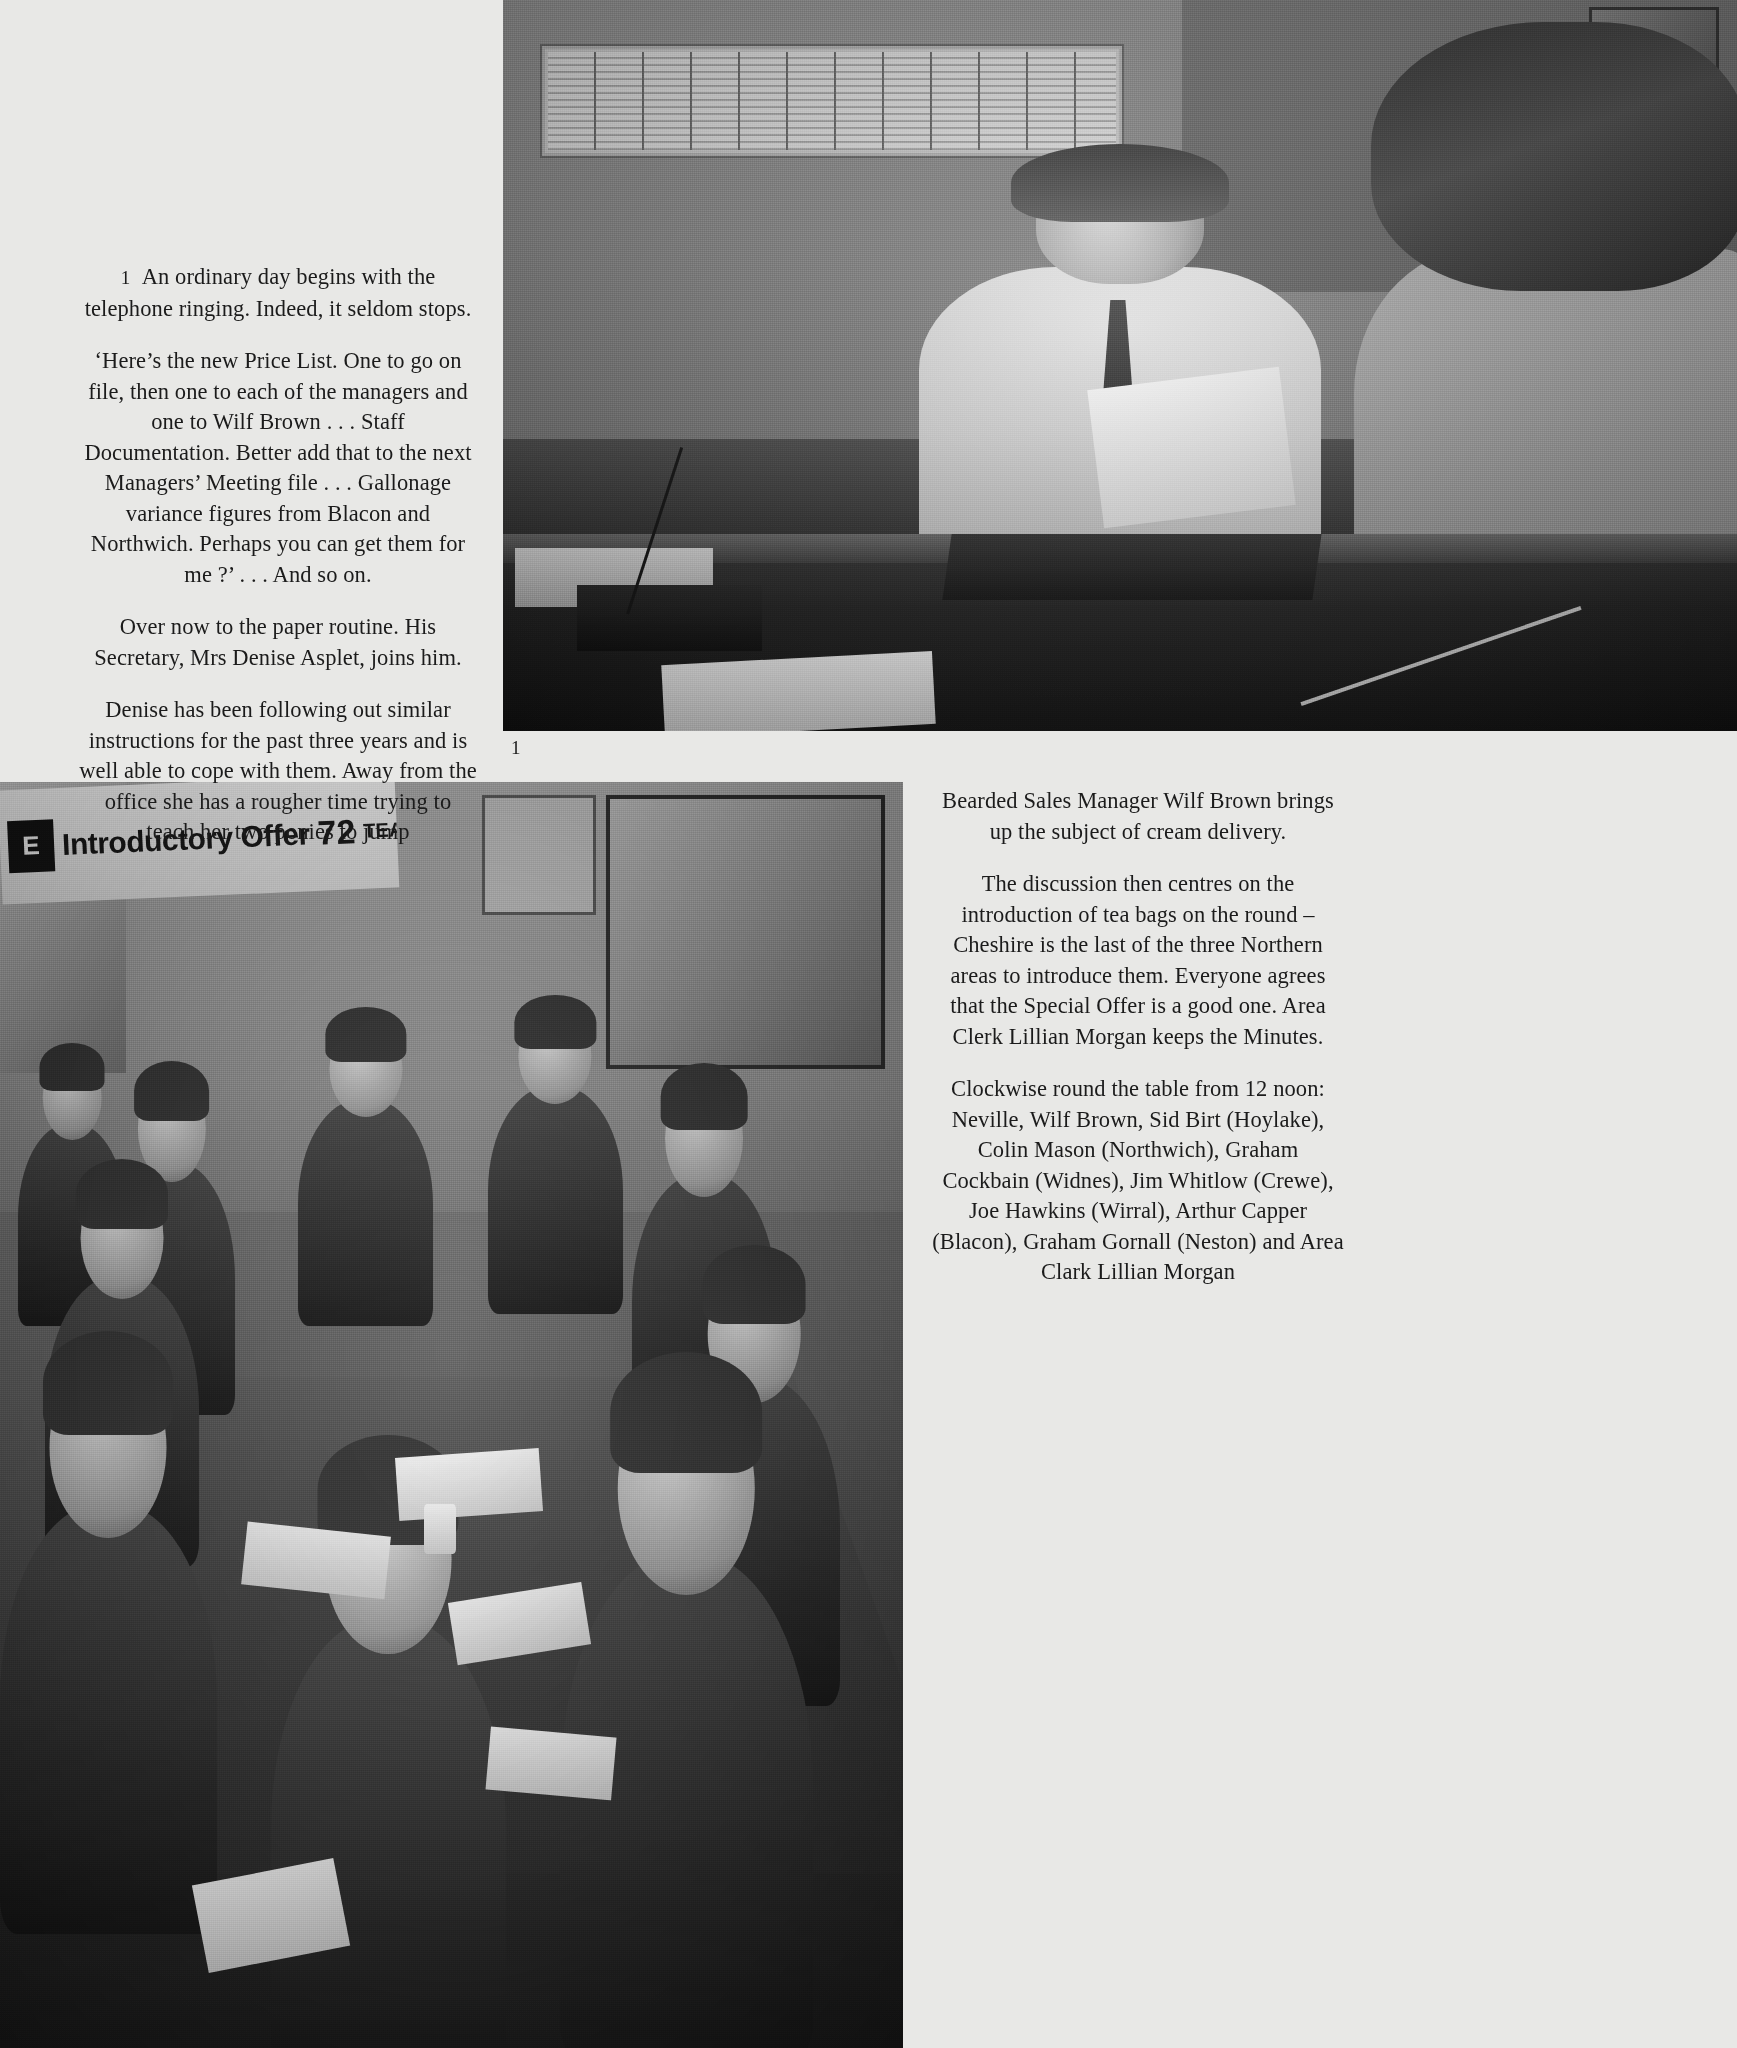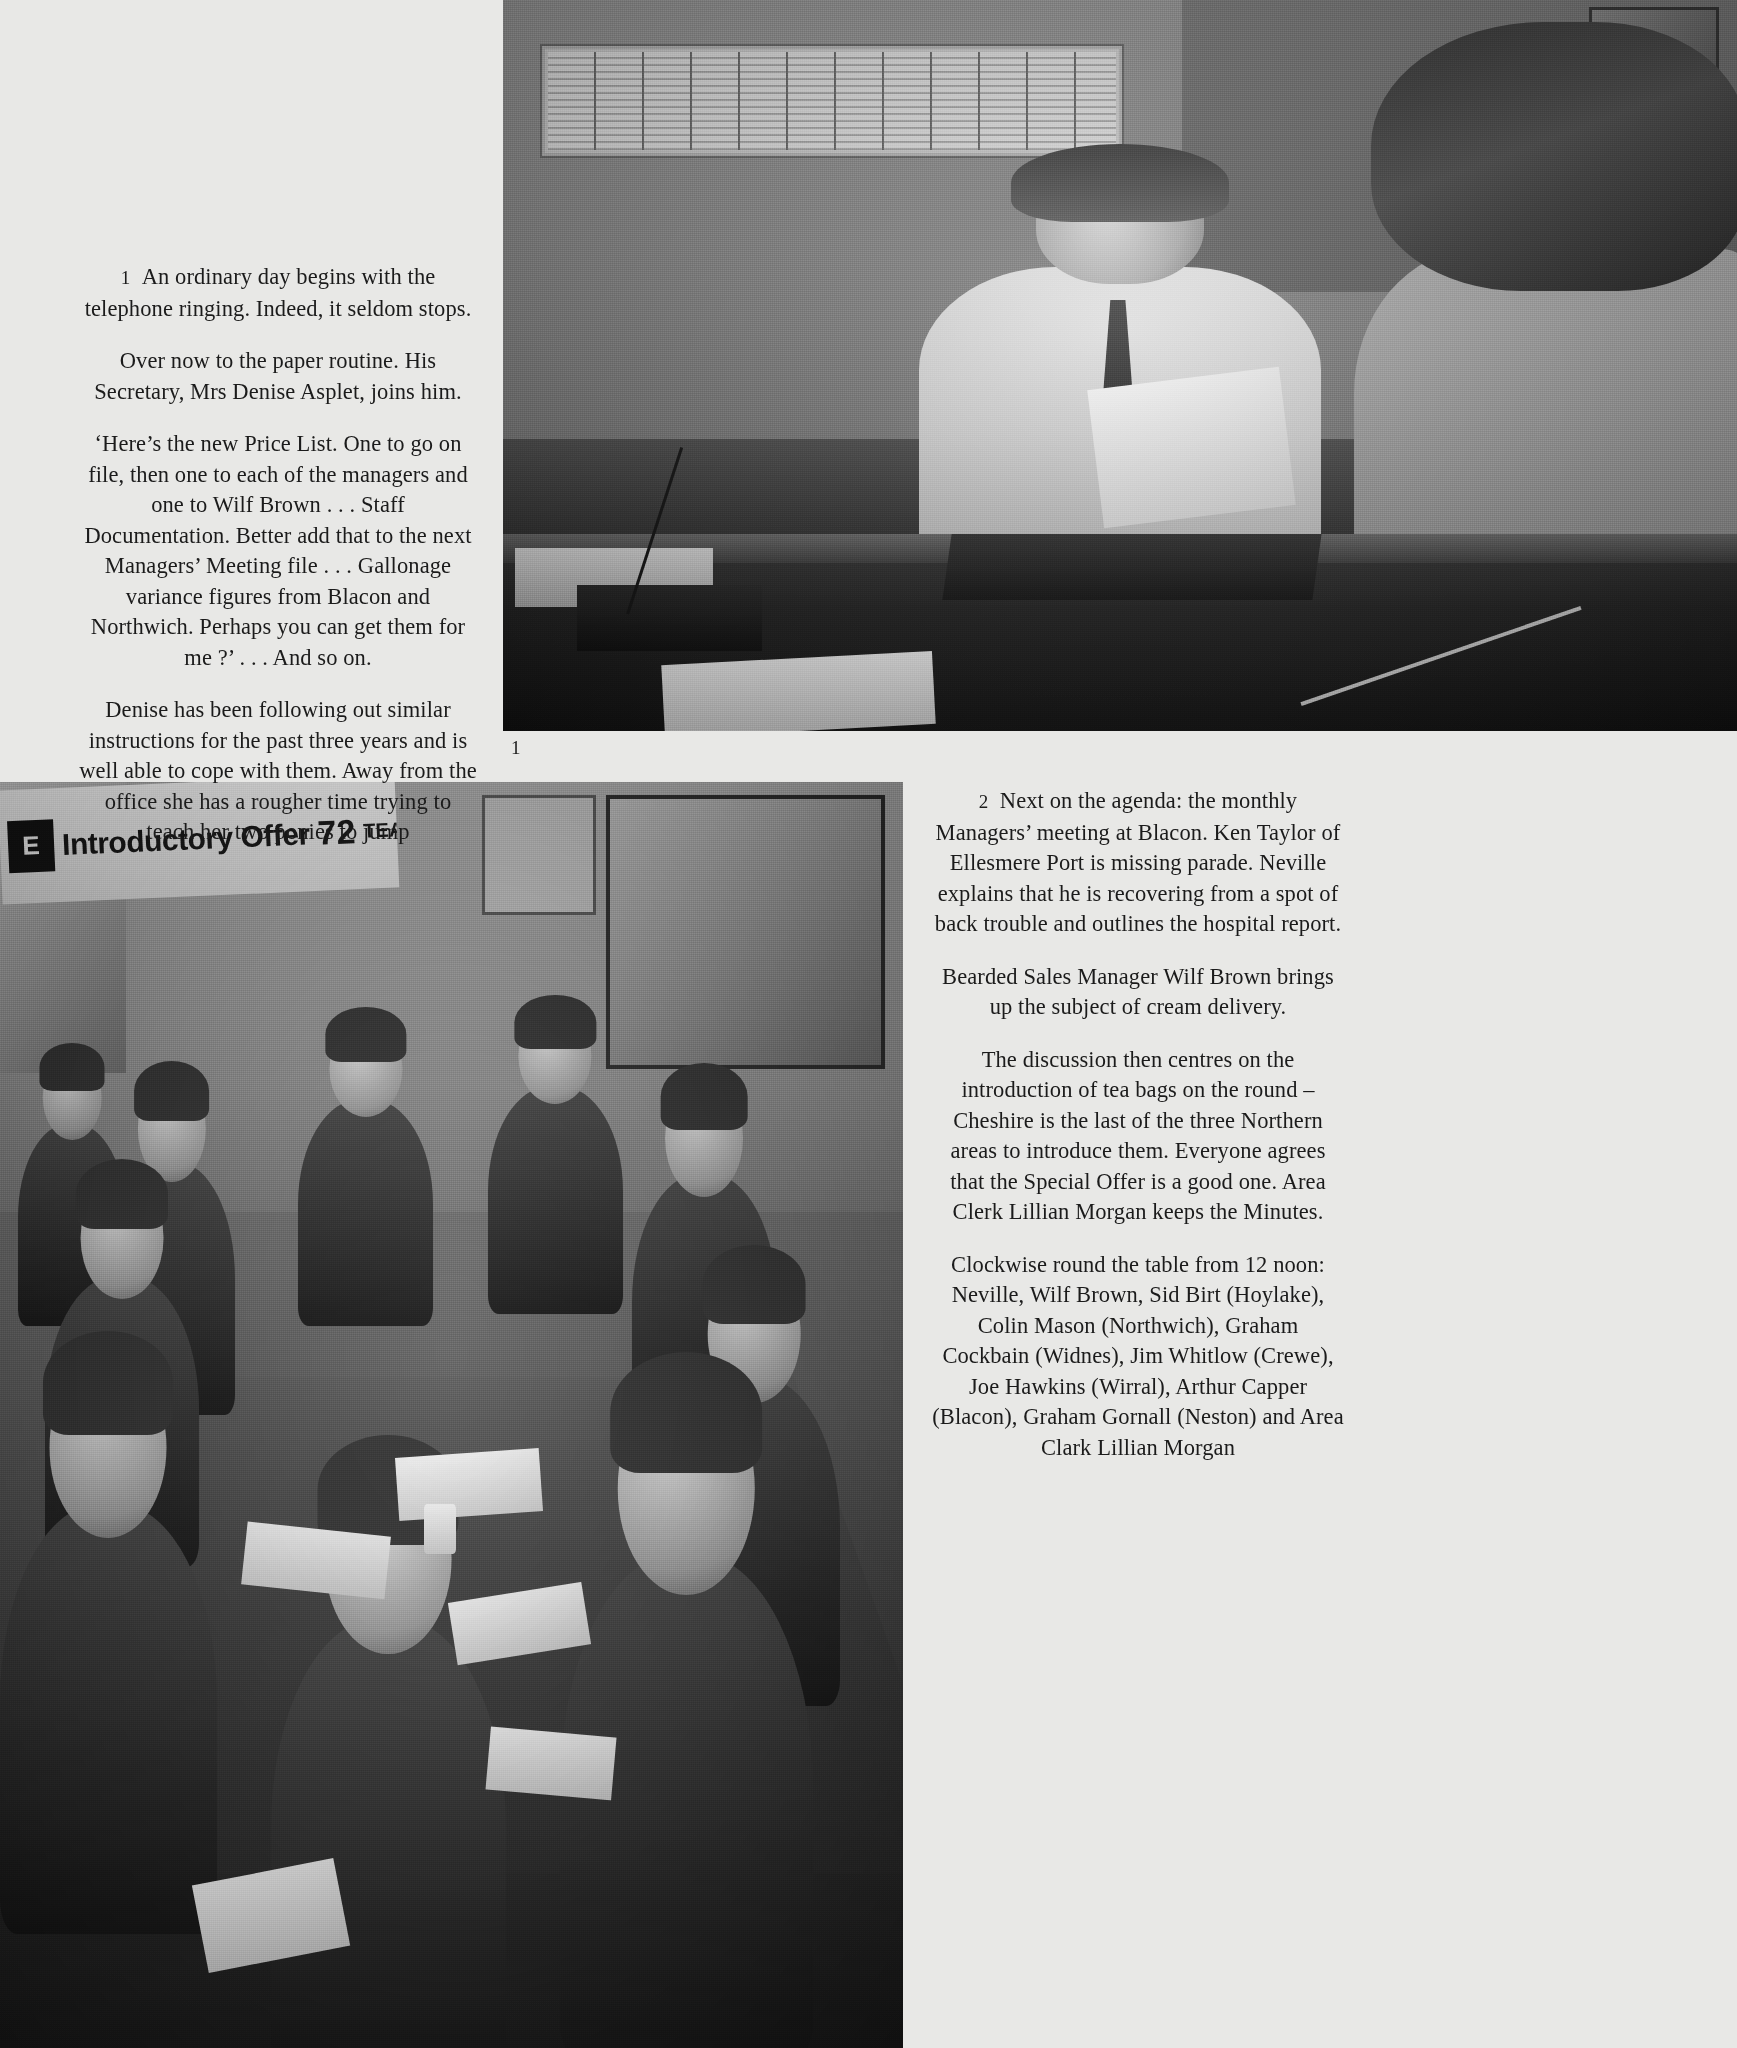--- a/index.html
+++ b/index.html
@@ -393,27 +393,24 @@
     <div class="vig"></div>
     <div class="grain"></div>
   </div>
 
   <div id="gutter-right"></div>
 
   <div class="col" id="col-left">
     <p>
       <span class="para-num">1</span><span>An ordinary day begins with the telephone ringing. Indeed, it seldom stops.</span>
     </p>
+    <p>‘Here’s the new Price List. One to go on file, then one to each of the managers and one to Wilf Brown . . . Staff Documentation. Better add that to the next Managers’ Meeting file . . . Gallonage variance figures from Blacon and Northwich. Perhaps you can get them for me ?’ . . . And so on.</p>
     <p>Over now to the paper routine. His Secretary, Mrs Denise Asplet, joins him.</p>
-    <p>‘Here’s the new Price List. One to go on file, then one to each of the managers and one to Wilf Brown . . . Staff Documentation. Better add that to the next Managers’ Meeting file . . . Gallonage variance figures from Blacon and Northwich. Perhaps you can get them for me ?’ . . . And so on.</p>
     <p>Denise has been following out similar instructions for the past three years and is well able to cope with them. Away from the office she has a rougher time trying to teach her two ponies to jump</p>
   </div>
 
   <div class="col" id="col-right">
-    <p>
-      <span class="para-num">2</span><span>Next on the agenda: the monthly Managers’ meeting at Blacon. Ken Taylor of Ellesmere Port is missing parade. Neville explains that he is recovering from a spot of back trouble and outlines the hospital report.</span>
-    </p>
     <p>Bearded Sales Manager Wilf Brown brings up the subject of cream delivery.</p>
     <p>The discussion then centres on the introduction of tea bags on the round – Cheshire is the last of the three Northern areas to introduce them. Everyone agrees that the Special Offer is a good one. Area Clerk Lillian Morgan keeps the Minutes.</p>
     <p>Clockwise round the table from 12 noon: Neville, Wilf Brown, Sid Birt (Hoylake), Colin Mason (Northwich), Graham Cockbain (Widnes), Jim Whitlow (Crewe), Joe Hawkins (Wirral), Arthur Capper (Blacon), Graham Gornall (Neston) and Area Clark Lillian Morgan</p>
   </div>
 
 </div>
 
 </body></html>

